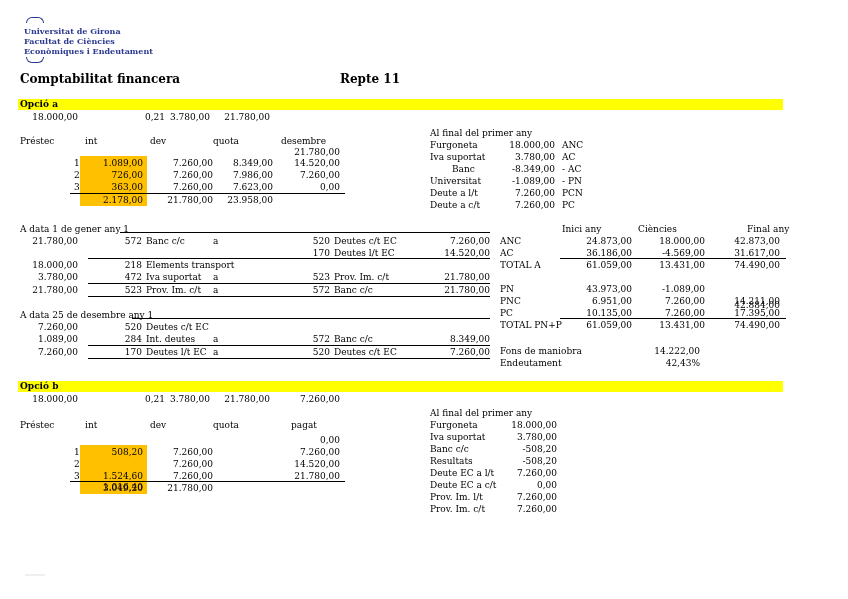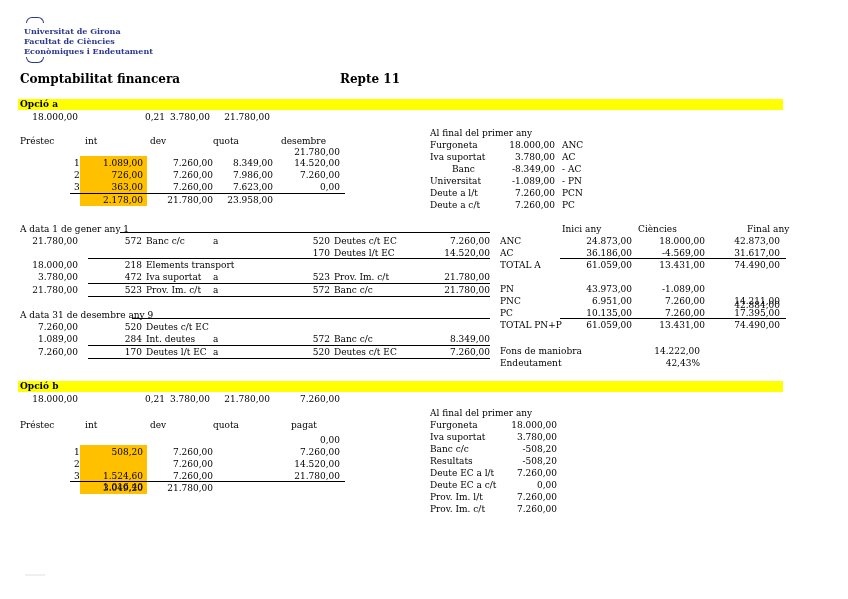--- a/index.html
+++ b/index.html
@@ -171,21 +171,21 @@
   <div class="r" style="left:635px;top:308px">7.260,00</div>
   <div class="r" style="left:710px;top:308px">17.395,00</div>
 
   <div class="hl" style="left:560px;top:318px;width:226px"></div>
 
   <div class="a" style="left:500px;top:320px">TOTAL PN+P</div>
   <div class="r" style="left:562px;top:320px">61.059,00</div>
   <div class="r" style="left:635px;top:320px">13.431,00</div>
   <div class="r" style="left:710px;top:320px">74.490,00</div>
 
-  <div class="a" style="left:20px;top:310px">A data 31 de desembre any 9</div>
+  <div class="a" style="left:20px;top:310px">A data 25 de desembre any 1</div>
   <div class="hl" style="left:132px;top:318px;width:358px"></div>
 
   <div class="r" style="left:8px;top:322px">7.260,00</div>
   <div class="n" style="left:112px;top:322px">520</div>
   <div class="a" style="left:146px;top:322px">Deutes c/t EC</div>
 
   <div class="r" style="left:8px;top:334px">1.089,00</div>
   <div class="n" style="left:112px;top:334px">284</div>
   <div class="a" style="left:146px;top:334px">Int. deutes</div>
   <div class="a" style="left:213px;top:334px">a</div>

